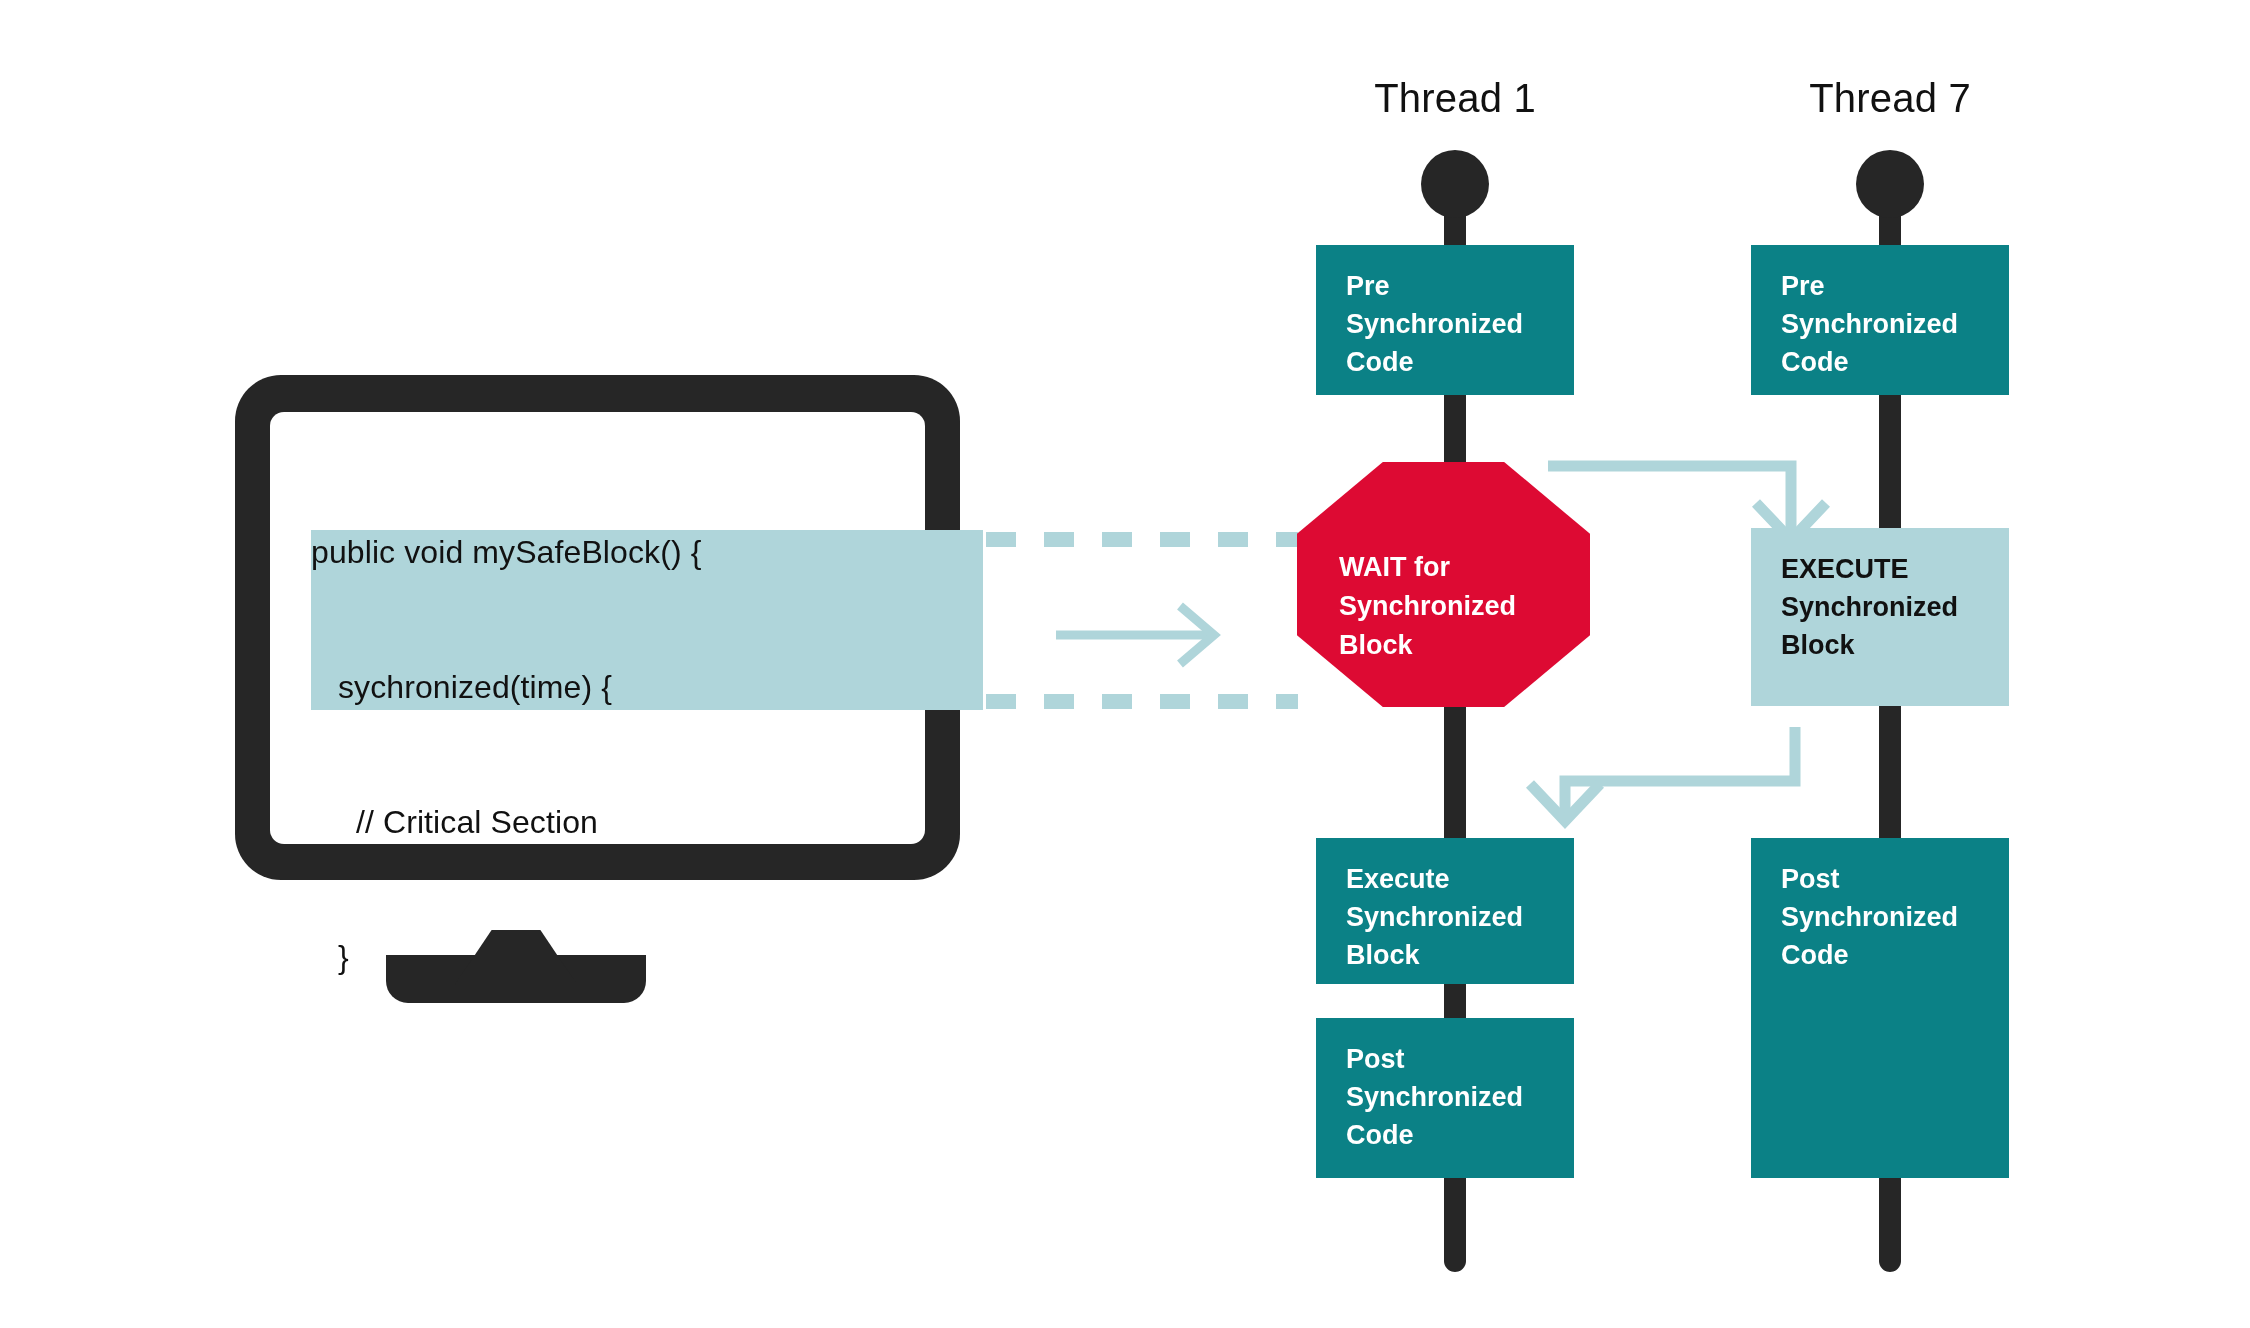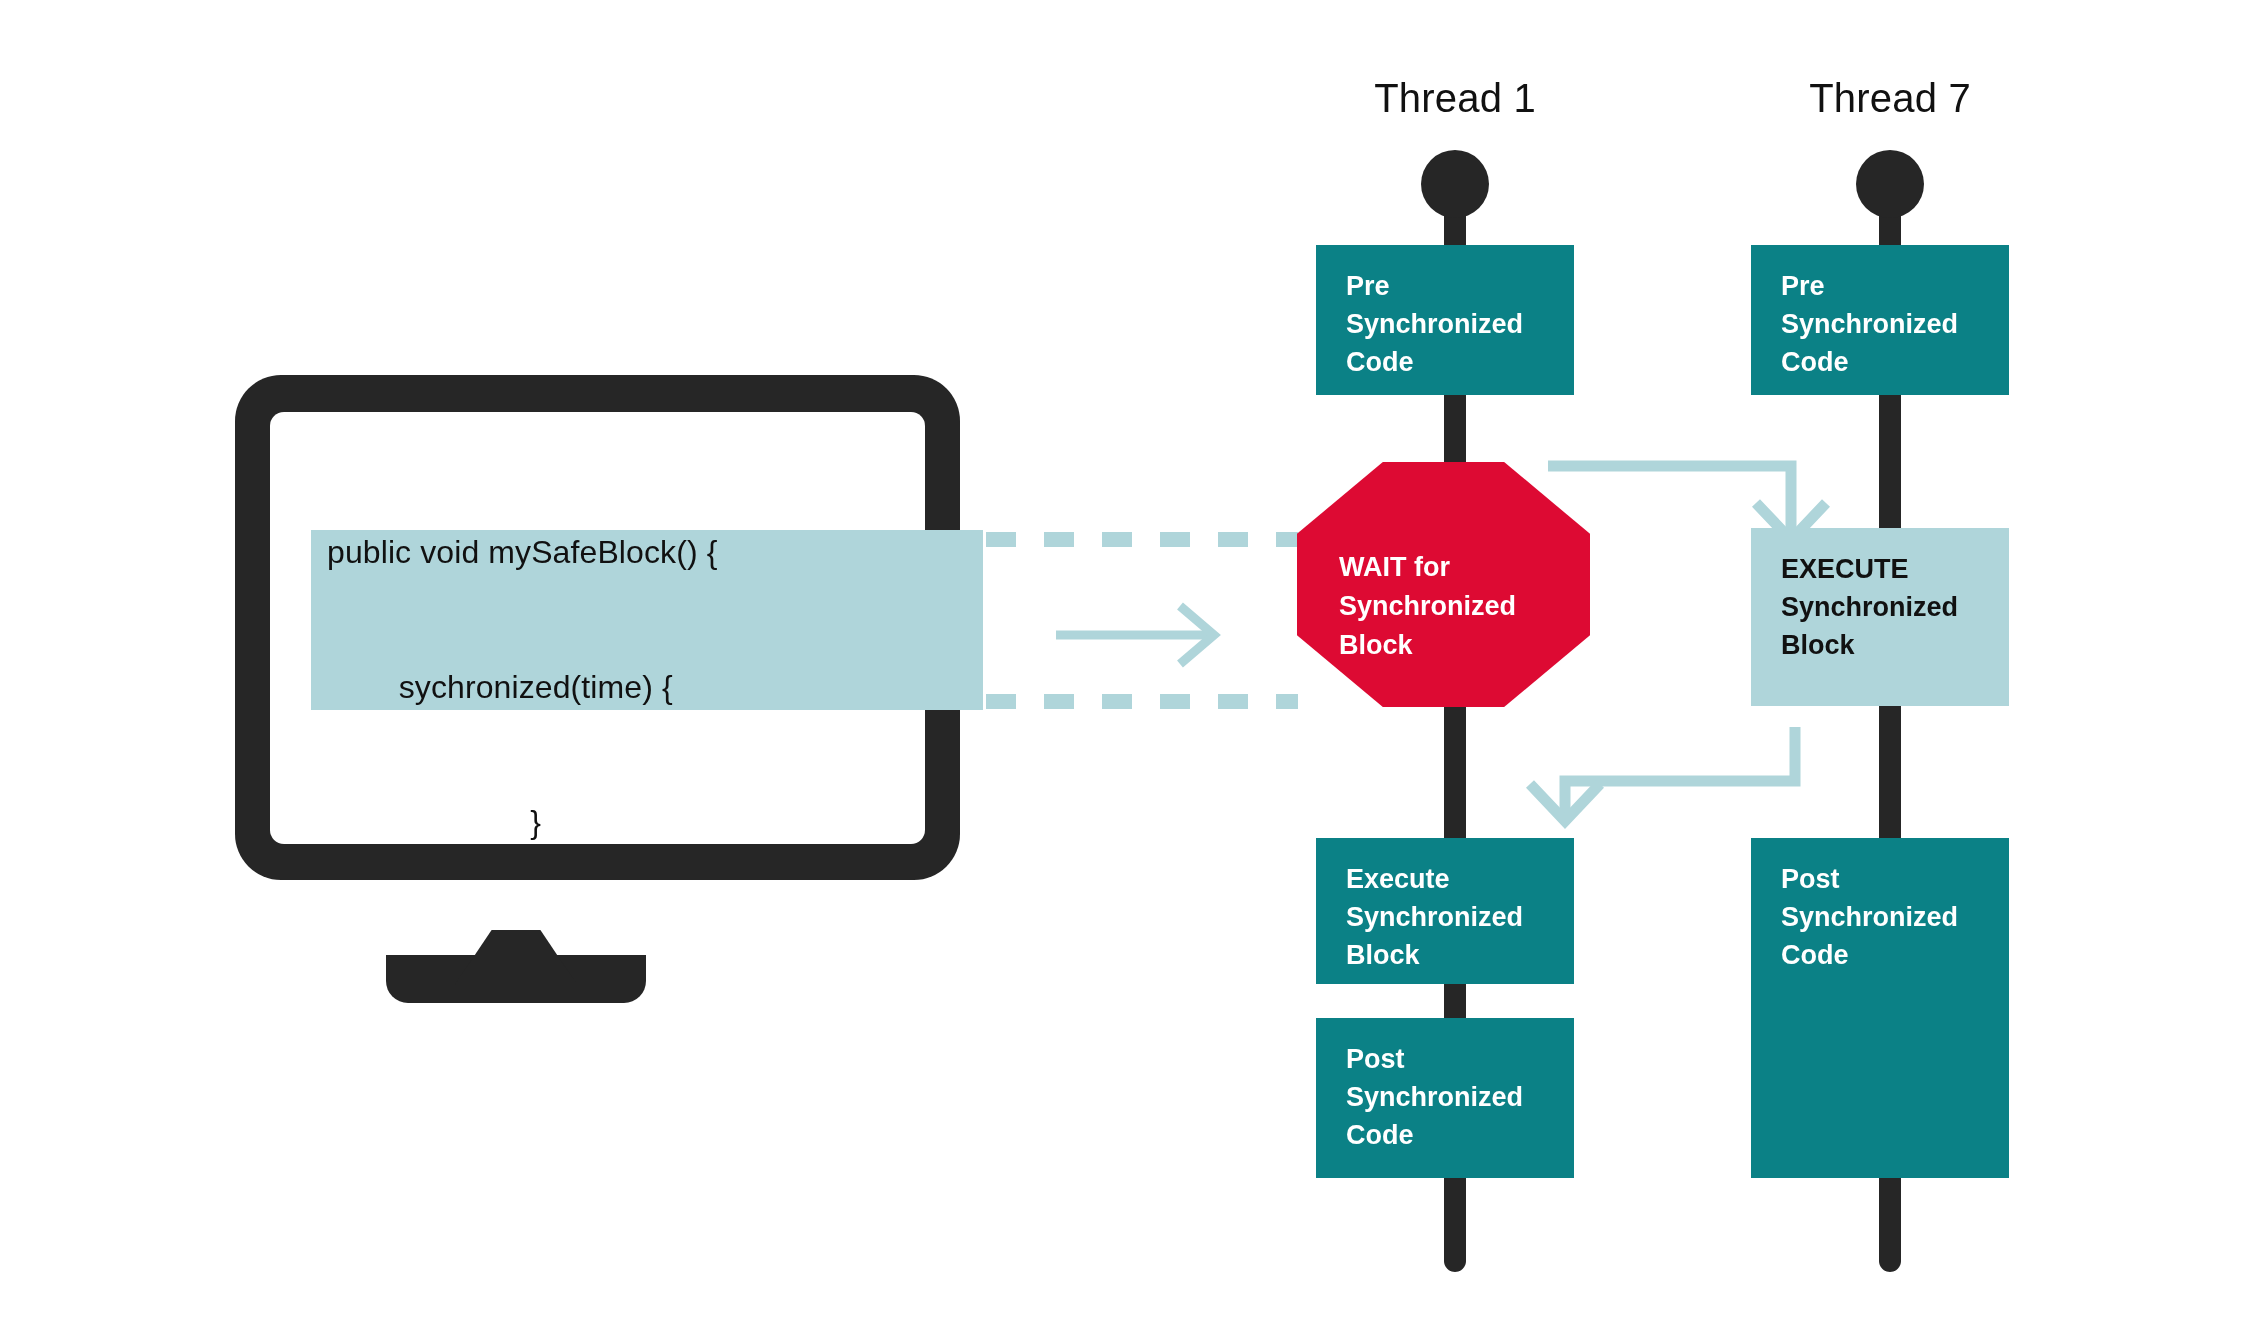--- a/index.html
+++ b/index.html
@@ -44,21 +44,21 @@
   .code{
     position:absolute;
     left:311px;top:440px;
     font-size:32px;
     line-height:45px;
     color:#111111;
     white-space:pre;
     letter-spacing:0.1px;
     z-index:6;
   }
-  .code .line{height:45px;position:relative;padding-left:16px;text-align:center;}
+  .code .line{height:45px;position:relative;padding-left:0;}
   .hl-band{
     position:absolute;
     left:311px;top:530px;width:672px;height:180px;
     background:#AFD5DA;
     z-index:4;
   }
 
   
   .dots{
     position:absolute;
@@ -144,20 +144,21 @@
   <div class="monitor-body"></div>
   <div class="monitor-screen"></div>
   <div class="monitor-foot-wide"></div>
   <div class="monitor-foot"></div>
 
   <div class="hl-band"></div>
 
   <div class="code">
     <div class="line">public void mySafeBlock() {</div>
     <div class="line">   sychronized(time) {</div>
+    <div class="line">     // Critical Section</div>
     <div class="line">   }</div>
     
     
   </div>
 
   <div class="dots dots-top"></div>
   <div class="dots dots-bot"></div>
 
   <svg class="mid-arrow" width="180" height="70" viewBox="0 0 180 70">
     <line x1="4" y1="35" x2="160" y2="35" stroke="#AFD5DA" stroke-width="9"></line>

